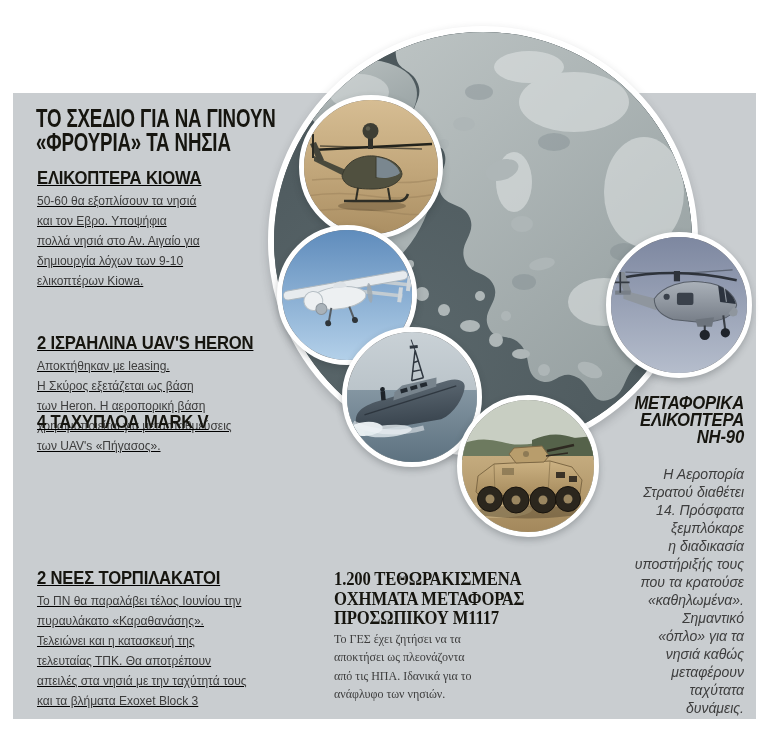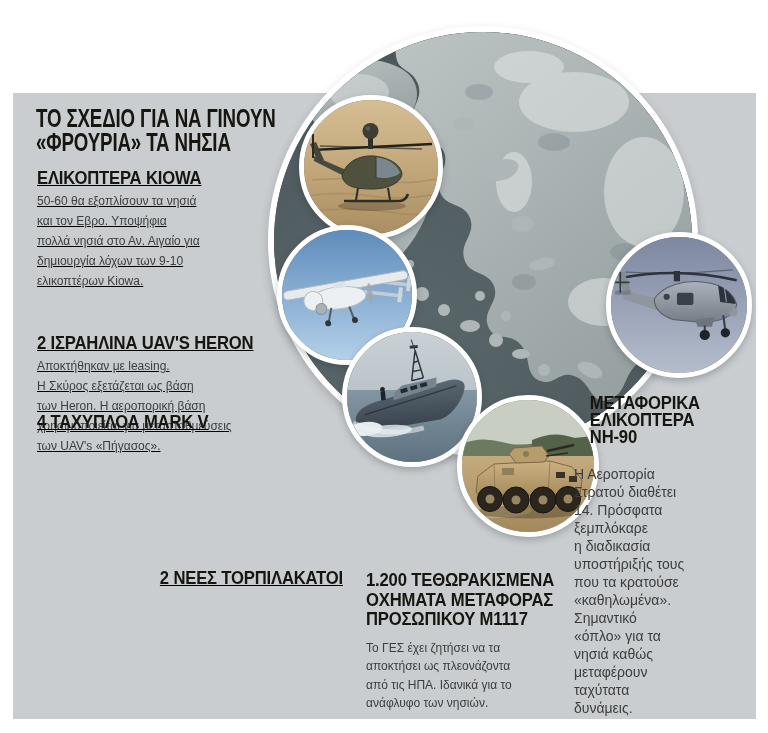--- a/index.html
+++ b/index.html
@@ -44,25 +44,25 @@
   .sec{left:37px;width:340px;text-decoration:underline;}
   .sec-head{
     font-size:18.5px;font-weight:bold;line-height:19px;color:var(--heading-text);
     letter-spacing:-.2px;white-space:pre-line;
     transform:scaleX(.9);transform-origin:0 0;
   }
   .sec-body{
     margin-top:4px;font-size:12px;line-height:20px;color:var(--body-text);
     white-space:pre-line;
   }
-  .s0{top:168px;} .s1{top:293px;margin-top:40px;} .s2{top:412px;} .s3{top:568px;text-align:right;}
-  .sec-mid{left:366px;top:570px;width:260px;}
+  .s0{top:168px;} .s1{top:293px;margin-top:40px;} .s2{top:412px;} .s3{top:568px;}
+  .sec-mid{left:334px;top:570px;width:260px;font-family:Liberation Serif, serif;}
   .sec-mid .sec-head{line-height:19.5px;}
-  .sec-mid .sec-body{margin-top:10px;line-height:18.5px;}
-  .sec-right{right:36px;top:394px;width:158px;text-align:left;}
+  .sec-mid .sec-body{margin-top:1px;line-height:18.5px;}
+  .sec-right{right:24px;top:394px;width:158px;text-align:right;font-style:italic;}
   .sec-right .sec-head{line-height:17px;transform-origin:100% 0;}
   .sec-right .sec-body{margin-top:20px;font-size:14px;line-height:18px;}
 </style>
 </head>
 <body>
 
 <div class="panel"></div>
 
 <div class="map-circle">
   <svg viewBox="0 0 418 418" aria-hidden="true">
@@ -327,20 +327,26 @@
 χρησιμοποιείται για μετασταθμεύσεις
 των UAV's «Πήγασος».</div>
 </div>
 
 <div class="txt sec s2">
   <div class="sec-head">4 ΤΑΧΥΠΛΟΑ MARK V</div>
 </div>
 
 <div class="txt sec s3">
   <div class="sec-head">2 ΝΕΕΣ ΤΟΡΠΙΛΑΚΑΤΟΙ</div>
+  <div class="sec-body">Το ΠΝ θα παραλάβει τέλος Ιουνίου την
+πυραυλάκατο «Καραθανάσης».
+Τελειώνει και η κατασκευή της
+τελευταίας ΤΠΚ. Θα αποτρέπουν
+απειλές στα νησιά με την ταχύτητά τους
+και τα βλήματα Exoxet Block 3</div>
 </div>
 
 <div class="txt sec-mid txt" style="position:absolute;">
   <div class="sec-head">1.200 ΤΕΘΩΡΑΚΙΣΜΕΝΑ
 ΟΧΗΜΑΤΑ ΜΕΤΑΦΟΡΑΣ
 ΠΡΟΣΩΠΙΚΟΥ M1117</div>
   <div class="sec-body">Το ΓΕΣ έχει ζητήσει να τα
 αποκτήσει ως πλεονάζοντα
 από τις ΗΠΑ. Ιδανικά για το
 ανάφλυφο των νησιών.</div>

